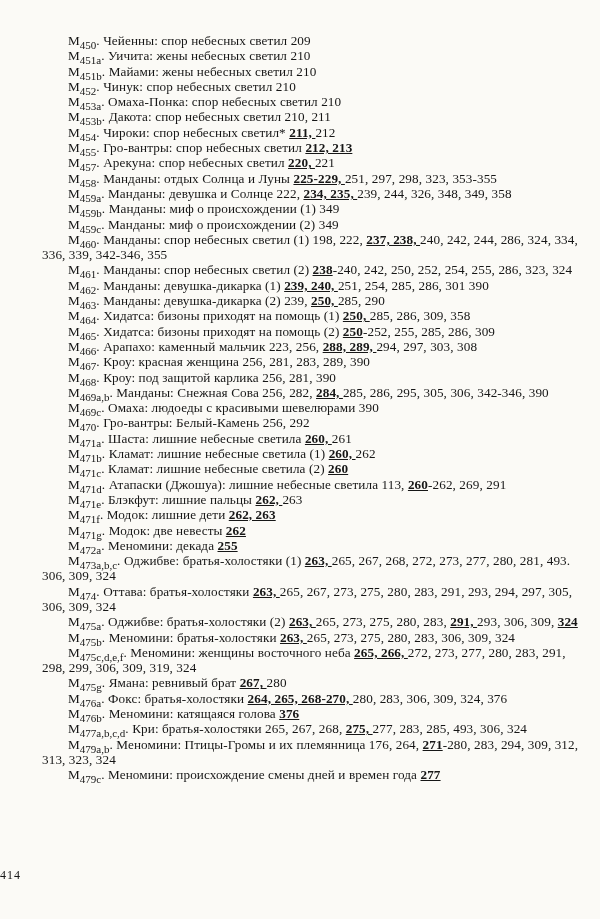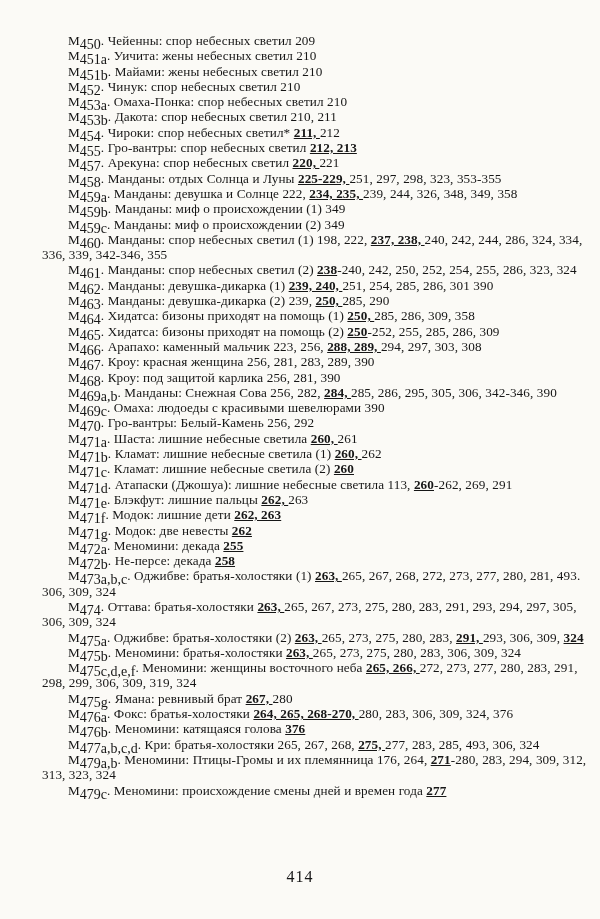--- a/index.html
+++ b/index.html
@@ -17,32 +17,31 @@
   }
   p.entry{
     margin:0;
     font-size:13.2px;
     line-height:15.3px;
     text-indent:26px; 
     letter-spacing:0.1px;
   }
   p.entry .mlabel{font-style:normal;white-space:nowrap;}
   p.entry sub{
-    font-size:14px;
+    font-size:11px;
     line-height:0;
     letter-spacing:0;
     font-family:Liberation Serif, serif;
   }
   p.entry .title{}
   p.entry .pages b{font-weight:bold;text-decoration:underline;}
   .footer{
     position:absolute;
     top:868px;left:0;width:100%;
-    text-align:center;
-    font-size:16px;
+    font-size:12px;
     letter-spacing:1px;
   }
 </style>
 </head>
 <body>
 
 <div class="page">
   <div class="entries">
       <p class="entry"><span class="mlabel">М<sub>450</sub>.</span> <span class="title">Чейенны: спор небесных светил</span> <span class="pages"><span>209</span></span></p>
       <p class="entry"><span class="mlabel">М<sub>451a</sub>.</span> <span class="title">Уичита: жены небесных светил</span> <span class="pages"><span>210</span></span></p>
@@ -70,21 +69,20 @@
       <p class="entry"><span class="mlabel">М<sub>469c</sub>.</span> <span class="title">Омаха: людоеды с красивыми шевелюрами</span> <span class="pages"><span>390</span></span></p>
       <p class="entry"><span class="mlabel">М<sub>470</sub>.</span> <span class="title">Гро-вантры: Белый-Камень</span> <span class="pages"><span>256, 292</span></span></p>
       <p class="entry"><span class="mlabel">М<sub>471a</sub>.</span> <span class="title">Шаста: лишние небесные светила</span> <span class="pages"><b>260, </b><span>261</span></span></p>
       <p class="entry"><span class="mlabel">М<sub>471b</sub>.</span> <span class="title">Кламат: лишние небесные светила (1)</span> <span class="pages"><b>260, </b><span>262</span></span></p>
       <p class="entry"><span class="mlabel">М<sub>471c</sub>.</span> <span class="title">Кламат: лишние небесные светила (2)</span> <span class="pages"><b>260</b></span></p>
       <p class="entry"><span class="mlabel">М<sub>471d</sub>.</span> <span class="title">Атапаски (Джошуа): лишние небесные светила</span> <span class="pages"><span>113, </span><b>260</b><span>-262, 269, 291</span></span></p>
       <p class="entry"><span class="mlabel">М<sub>471e</sub>.</span> <span class="title">Блэкфут: лишние пальцы</span> <span class="pages"><b>262, </b><span>263</span></span></p>
       <p class="entry"><span class="mlabel">М<sub>471f</sub>.</span> <span class="title">Модок: лишние дети</span> <span class="pages"><b>262, 263</b></span></p>
       <p class="entry"><span class="mlabel">М<sub>471g</sub>.</span> <span class="title">Модок: две невесты</span> <span class="pages"><b>262</b></span></p>
       <p class="entry"><span class="mlabel">М<sub>472a</sub>.</span> <span class="title">Меномини: декада</span> <span class="pages"><b>255</b></span></p>
-      <p class="entry"><span class="mlabel">М<sub>472b</sub>.</span> <span class="title">Не-персе: декада</span> <span class="pages"><b>258</b></span></p>
       <p class="entry"><span class="mlabel">М<sub>473a,b,c</sub>.</span> <span class="title">Оджибве: братья-холостяки (1)</span> <span class="pages"><b>263, </b><span>265, 267, 268, 272, 273, 277, 280, 281, 493. 306, 309, 324</span></span></p>
       <p class="entry"><span class="mlabel">М<sub>474</sub>.</span> <span class="title">Оттава: братья-холостяки</span> <span class="pages"><b>263, </b><span>265, 267, 273, 275, 280, 283, 291, 293, 294, 297, 305, 306, 309, 324</span></span></p>
       <p class="entry"><span class="mlabel">М<sub>475a</sub>.</span> <span class="title">Оджибве: братья-холостяки (2)</span> <span class="pages"><b>263, </b><span>265, 273, 275, 280, 283, </span><b>291, </b><span>293, 306, 309, </span><b>324</b></span></p>
       <p class="entry"><span class="mlabel">М<sub>475b</sub>.</span> <span class="title">Меномини: братья-холостяки</span> <span class="pages"><b>263, </b><span>265, 273, 275, 280, 283, 306, 309, 324</span></span></p>
       <p class="entry"><span class="mlabel">М<sub>475c,d,e,f</sub>.</span> <span class="title">Меномини: женщины восточного неба</span> <span class="pages"><b>265, 266, </b><span>272, 273, 277, 280, 283, 291, 298, 299, 306, 309, 319, 324</span></span></p>
       <p class="entry"><span class="mlabel">М<sub>475g</sub>.</span> <span class="title">Ямана: ревнивый брат</span> <span class="pages"><b>267, </b><span>280</span></span></p>
       <p class="entry"><span class="mlabel">М<sub>476a</sub>.</span> <span class="title">Фокс: братья-холостяки</span> <span class="pages"><b>264, 265, 268-270, </b><span>280, 283, 306, 309, 324, 376</span></span></p>
       <p class="entry"><span class="mlabel">М<sub>476b</sub>.</span> <span class="title">Меномини: катящаяся голова</span> <span class="pages"><b>376</b></span></p>
       <p class="entry"><span class="mlabel">М<sub>477a,b,c,d</sub>.</span> <span class="title">Кри: братья-холостяки</span> <span class="pages"><span>265, 267, 268, </span><b>275, </b><span>277, 283, 285, 493, 306, 324</span></span></p>
       <p class="entry"><span class="mlabel">М<sub>479a,b</sub>.</span> <span class="title">Меномини: Птицы-Громы и их племянница</span> <span class="pages"><span>176, 264, </span><b>271</b><span>-280, 283, 294, 309, 312, 313, 323, 324</span></span></p>

